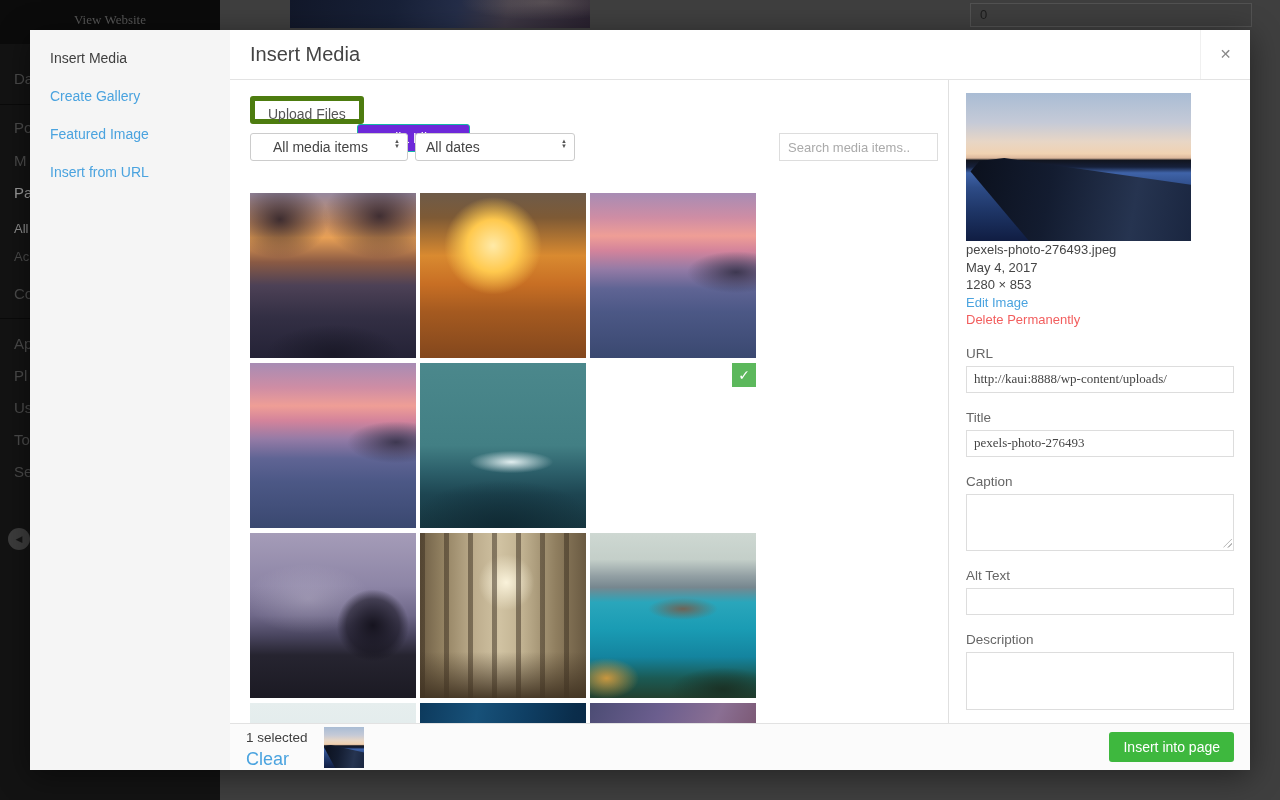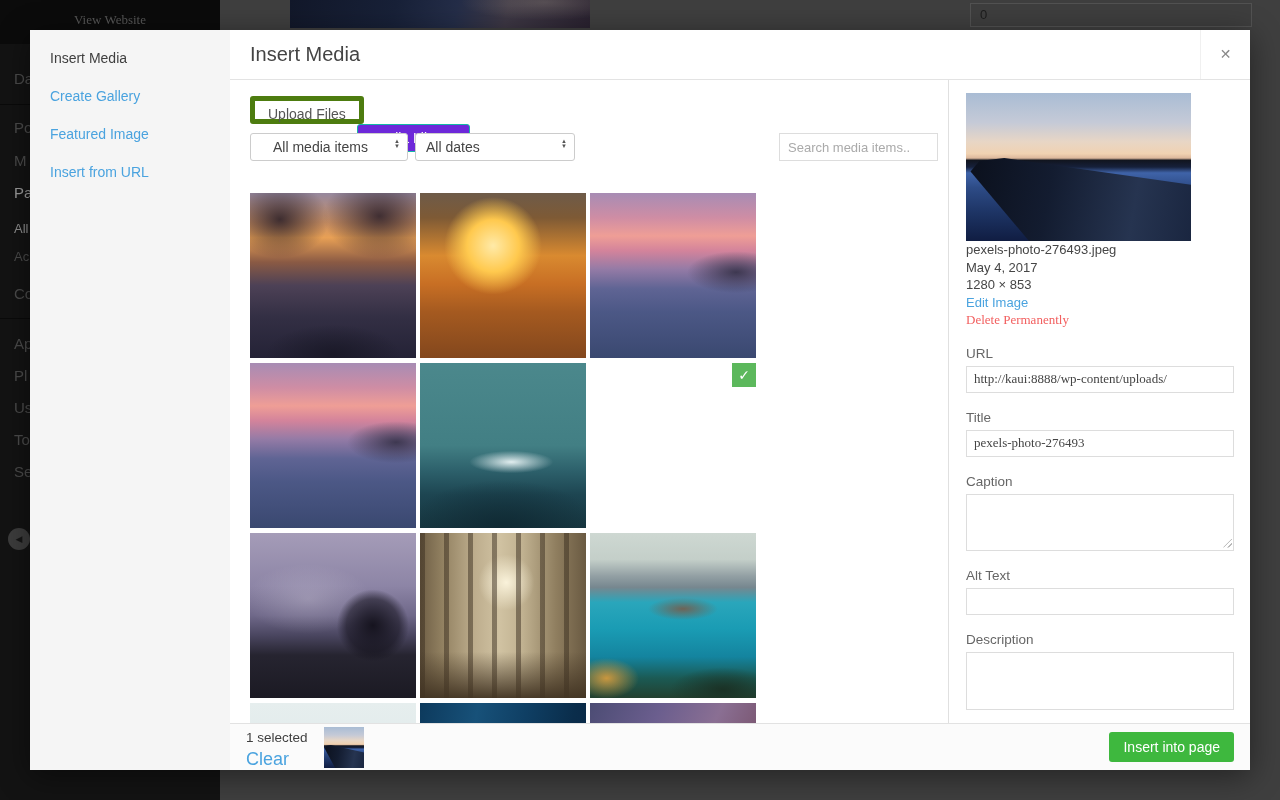--- a/index.html
+++ b/index.html
@@ -111,21 +111,21 @@
   .ph-dock::after { content:""; position:absolute; inset:0;
     background:linear-gradient(100deg,#0a0e19 0%,#131c30 40%,#263450 75%,#1a2640 100%);
     clip-path:polygon(6% 46%, 17% 44%, 100% 62%, 100% 100%, 28% 100%, 2% 53%); }
 
   
   .details { position:absolute; left:718px; top:0; width:302px; height:643px; border-left:1px solid #e0e0e0;
     padding:13px 17px 0 17px; overflow:hidden; background:#fff; }
   .preview { width:225px; height:148px; }
   .info { margin-top:0; font-size:13px; color:#464646; line-height:17.5px; }
   .link-edit { color:#4aa3df; cursor:pointer; }
-  .link-delete { color:#f25e5e; cursor:pointer;font-family:Liberation Serif, serif; }
+  .link-delete { color:#f25e5e; cursor:pointer; }
   .field-label { margin-top:17px; font-size:13.5px; color:#666; }
   .field-input { display:block; margin-top:5px; width:268px; height:27px; border:1px solid #ddd;
     font-size:13px; color:#444; padding:0 7px; background:#fff; font-family:Liberation Serif, serif; }
   .ta-wrap { position:relative; width:268px; margin-top:5px; }
   .field-textarea { display:block; width:268px; border:1px solid #ddd; resize:none; padding:5px 7px;
     font:13px "Liberation Sans","DejaVu Sans",sans-serif; color:#444; background:#fff; }
   .ta-caption{height:57px} .ta-desc{height:58px}
   .resize-handle { position:absolute; right:2px; bottom:3px; width:9px; height:9px;
     background:repeating-linear-gradient(135deg, transparent 0 2px, #b9b9b9 2px 3.5px);
     clip-path:polygon(100% 0, 0 100%, 100% 100%); }

